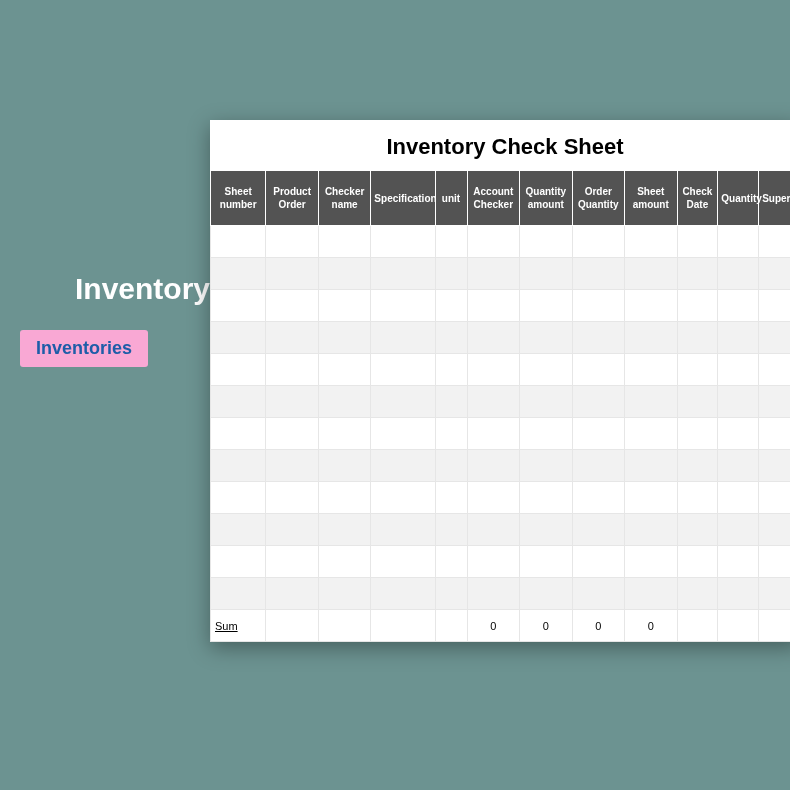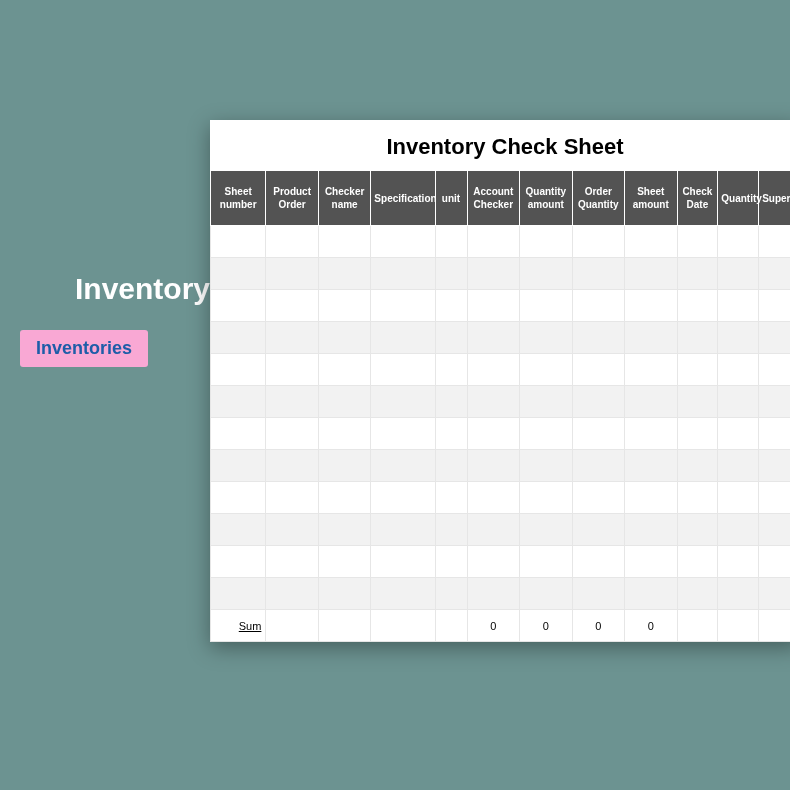--- a/index.html
+++ b/index.html
@@ -75,21 +75,21 @@
     color: #000;
   }
   tbody tr:nth-child(even) td {
     background: #f2f2f2;
   }
   .sum-row td {
     background: #ffffff !important;
     font-size: 11px;
   }
   .sum-label {
-    text-align: right;
+    text-align: left;
     text-decoration: underline;
   }
   .col-order { width: 9.5%; }
   .col-pcode { width: 9%; }
   .col-pname { width: 9%; }
   .col-spec { width: 11%; }
   .col-unit { width: 5.5%; }
   .col-acctqty { width: 9%; }
   .col-acctamt { width: 9%; }
   .col-chkqty { width: 9%; }

